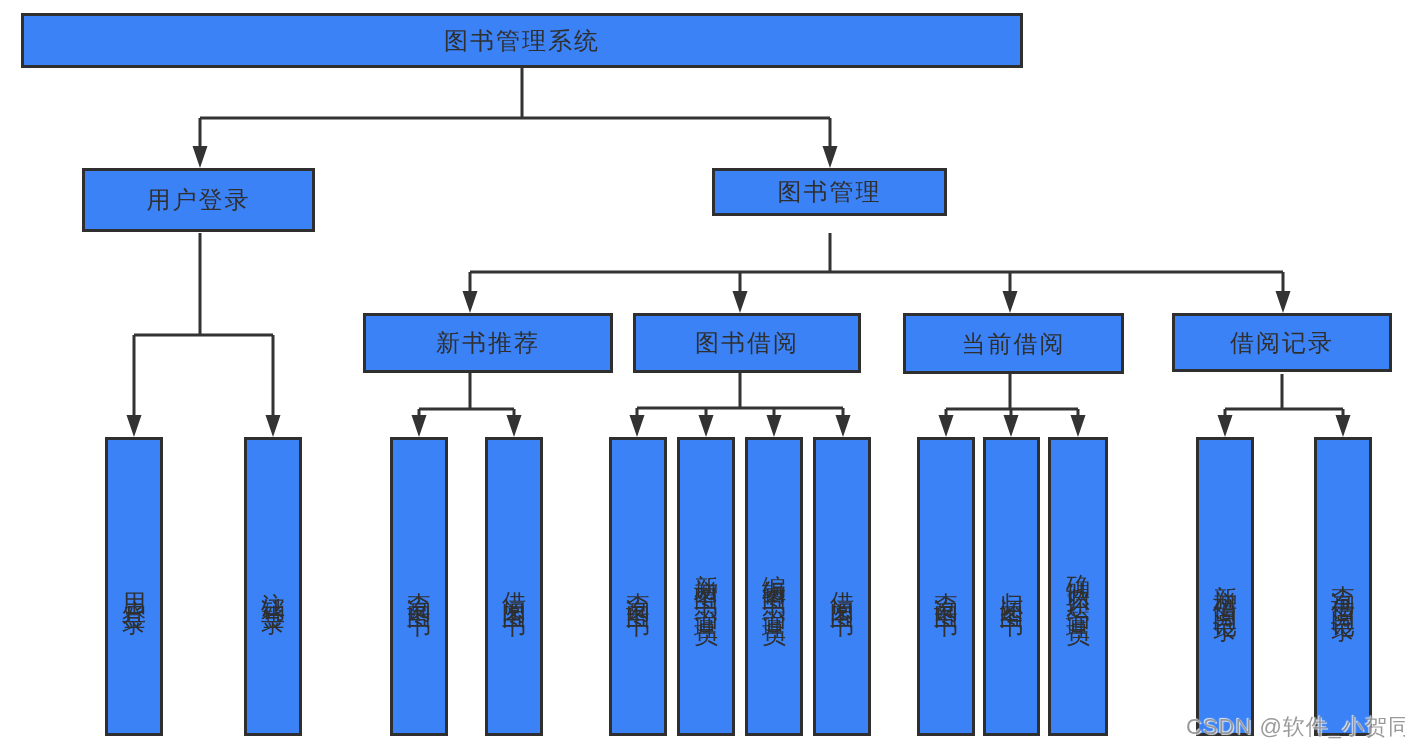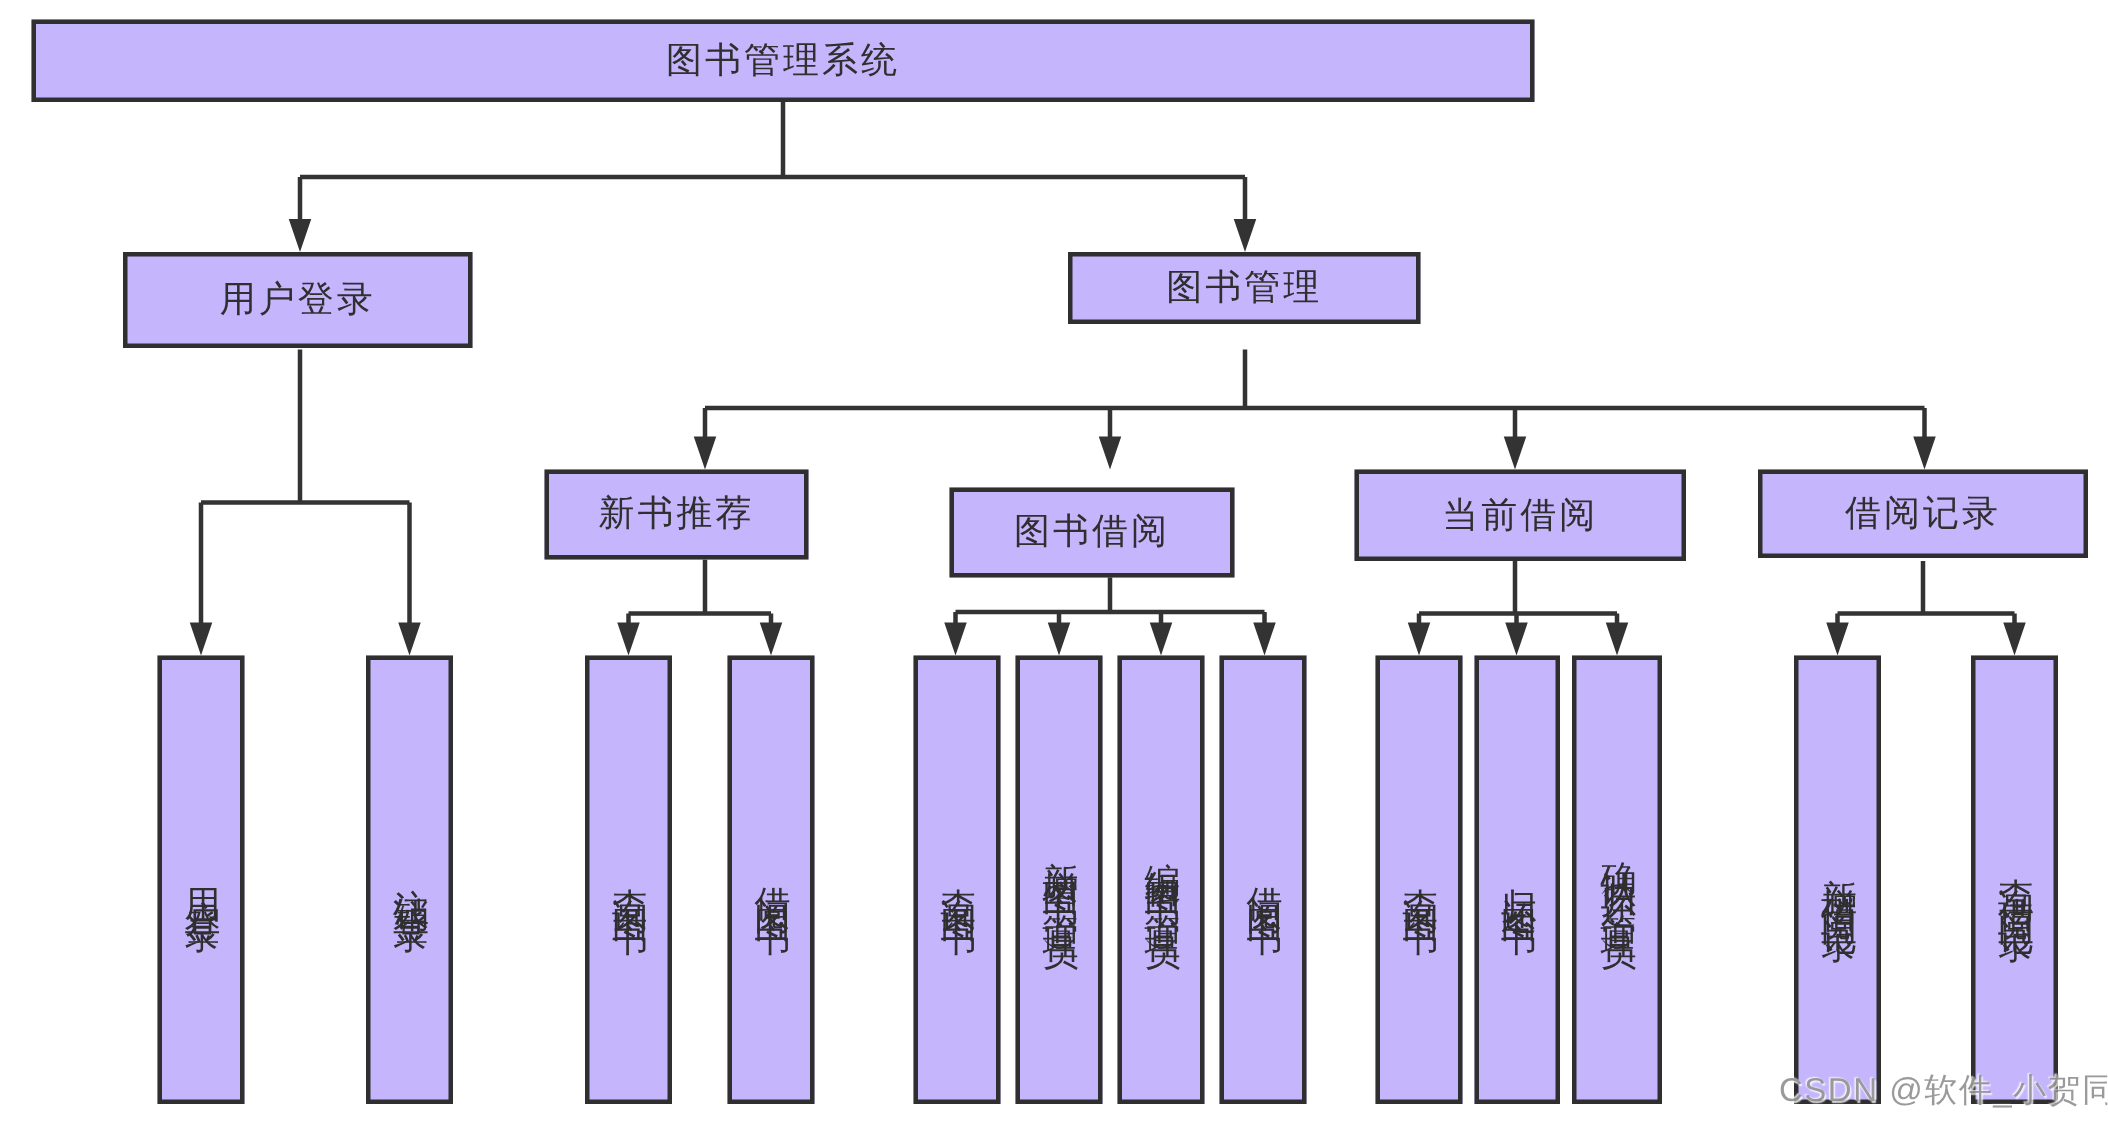--- a/index.html
+++ b/index.html
@@ -19,21 +19,21 @@
     position: absolute;
     left: 0;
     top: 0;
     width: 1405px;
     height: 747px;
   }
   .node {
     position: absolute;
     box-sizing: border-box;
     border: 3px solid #c4b5fd;
-    background: #c4b5fd;
+    background: #3b82f6;
     display: flex;
     align-items: center;
     justify-content: center;
     color: #2f2f2f;
   }
   .node .node-label {
     font-size: 24px;
     line-height: 1.15;
     letter-spacing: 2px;
     white-space: nowrap;
@@ -66,24 +66,24 @@
   <div id="nodes">
       <div class="node" style="left: 21px; top: 13px; width: 1002px; height: 55px; border-color: rgb(47, 47, 47);">
         <span class="node-label">图书管理系统</span>
       </div>
       <div class="node" style="left: 82px; top: 168px; width: 233px; height: 64px; border-color: rgb(47, 47, 47);">
         <span class="node-label">用户登录</span>
       </div>
       <div class="node" style="left: 712px; top: 168px; width: 235px; height: 48px; border-color: rgb(47, 47, 47);">
         <span class="node-label">图书管理</span>
       </div>
-      <div class="node" style="left: 363px; top: 313px; width: 176px; height: 60px; border-color: rgb(47, 47, 47);">
+      <div class="node" style="left: 363px; top: 313px; width: 250px; height: 60px; border-color: rgb(47, 47, 47);">
         <span class="node-label">新书推荐</span>
       </div>
-      <div class="node" style="left: 633px; top: 325px; width: 190px; height: 60px; border-color: rgb(47, 47, 47);">
+      <div class="node" style="left: 633px; top: 313px; width: 228px; height: 60px; border-color: rgb(47, 47, 47);">
         <span class="node-label">图书借阅</span>
       </div>
       <div class="node" style="left: 903px; top: 313px; width: 221px; height: 61px; border-color: rgb(47, 47, 47);">
         <span class="node-label">当前借阅</span>
       </div>
       <div class="node" style="left: 1172px; top: 313px; width: 220px; height: 59px; border-color: rgb(47, 47, 47);">
         <span class="node-label">借阅记录</span>
       </div>
       <div class="node vertical" style="left: 105px; top: 437px; width: 58px; height: 299px; border-color: rgb(47, 47, 47);">
         <span class="node-label">用户登录</span>

